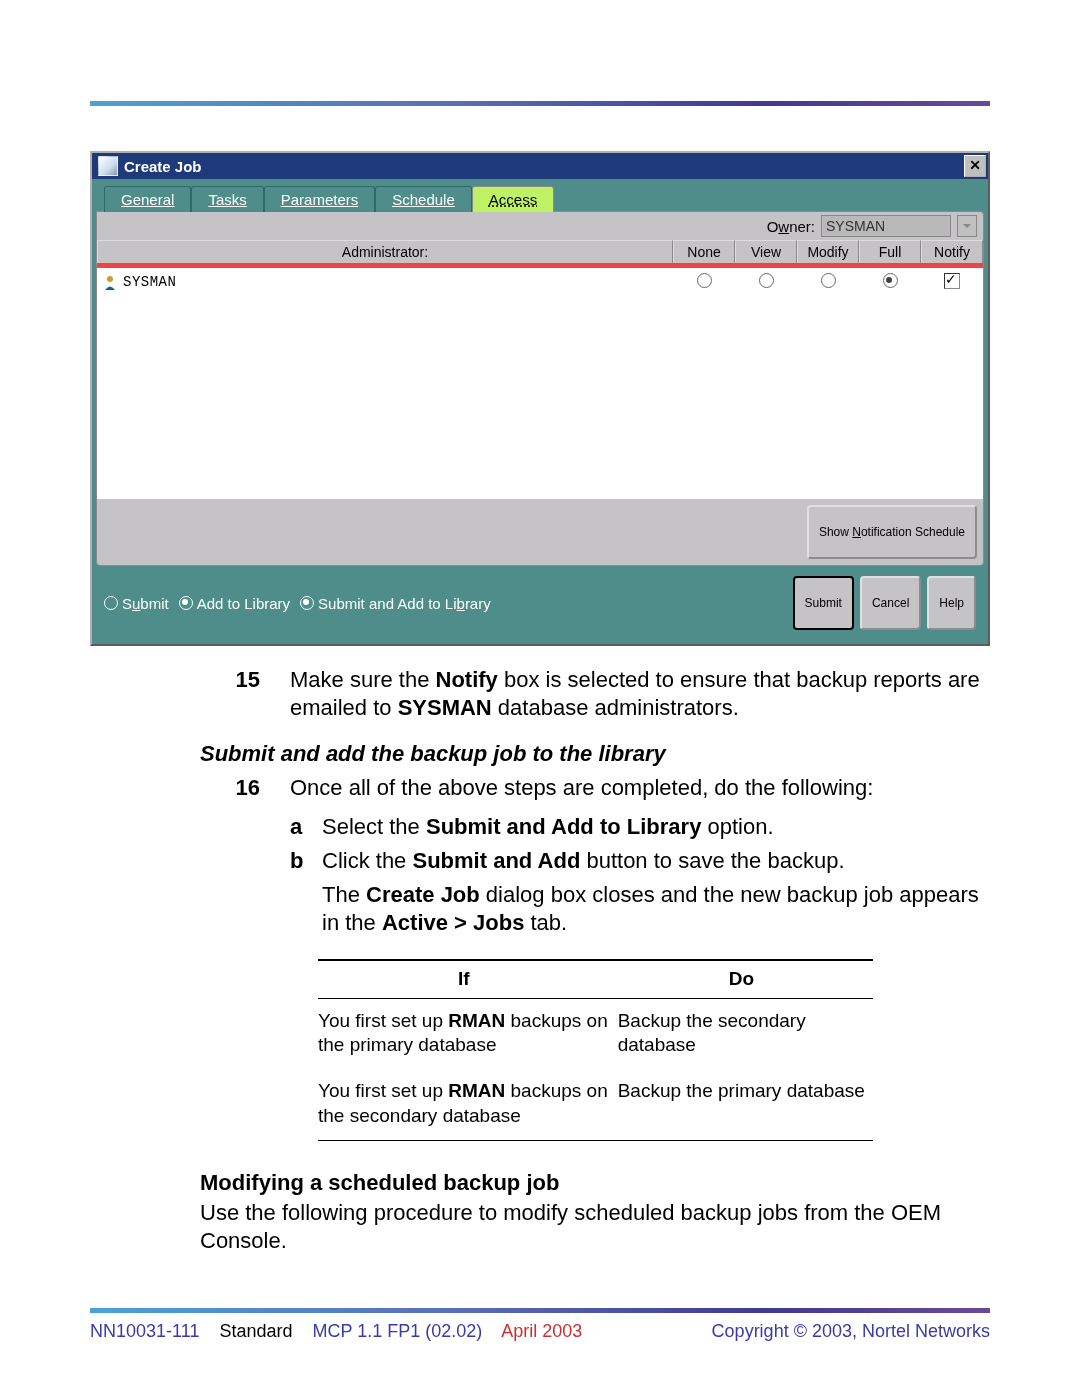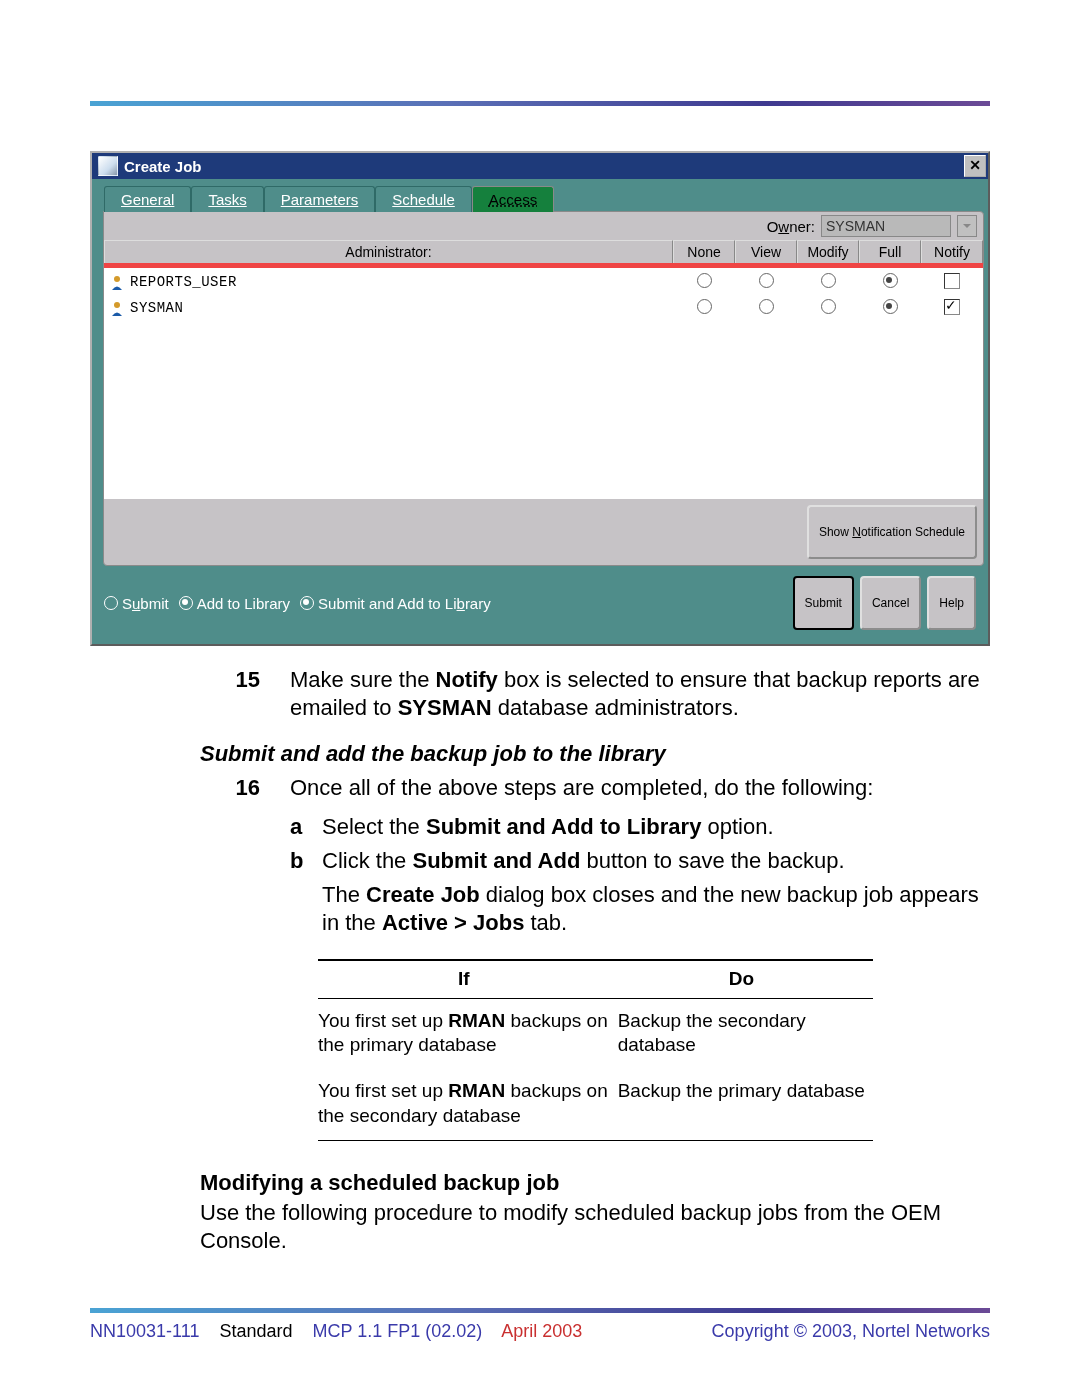--- a/index.html
+++ b/index.html
@@ -21,23 +21,23 @@
   .win { margin-top: 45px; border: 2px outset #b0b0b0; background:#c6c3c6; font-family: Arial, sans-serif; font-size:15px; }
   .titlebar { height:26px; background:#1e3a7a; color:#fff; display:flex; align-items:center; padding:0 2px 0 6px; font-weight:bold; font-size:15px; }
   .titlebar .t-icon { width:18px; height:18px; background:linear-gradient(135deg,#fff,#cde 60%,#89a); margin-right:6px; border:1px solid #fff2; }
   .titlebar .t-title { flex:1; }
   .titlebar .t-close { width:20px; height:20px; background:#c0c0c0; border:1px outset #fff; text-align:center; line-height:18px; font-weight:bold; color:#000; font-size:14px; }
 
   .win-body { background:#4f8d8a; padding:4px; }
   .tabbar { display:flex; gap:0; margin: 2px 0 0 8px; }
   .tab { padding:4px 16px; background:#4f8d8a; color:#fff; border:1px solid #2f6a67; border-bottom:none; border-radius:3px 3px 0 0; font-size:15px; position:relative; top:1px; }
   .tab .ul { text-decoration: underline; }
-  .tab.active { background:#15803d; color:#000; border-color:#8a8a8a;text-align:center; }
-
-  .panel { background:#c6c3c6; border:1px solid #8a8a8a; border-radius:0 4px 4px 4px;margin-left:7px; }
+  .tab.active { background:#bef264; color:#000; border-color:#8a8a8a;text-align:center; }
+
+  .panel { background:#c6c3c6; border:1px solid #8a8a8a; border-radius:0 4px 4px 4px; }
 
   .owner-row { display:flex; justify-content:flex-end; align-items:center; padding:3px 6px; gap:6px; font-size:15px; color:#000; }
   .owner-field { width:120px; height:20px; border:1px solid #888; background:#b9b9b9; color:#333; padding:0 4px; display:flex; align-items:center; font-size:14px; }
   .owner-arrow { width:18px; height:20px; border:1px solid #888; background:#c0c0c0; display:flex; align-items:center; justify-content:center; }
   .owner-arrow svg{width:10px;height:10px;}
 
   .grid-head { display:grid; grid-template-columns: 1fr 62px 62px 62px 62px 62px; border-bottom:5px solid #ef4444; }
   .grid-head > div { border:1px solid #ddd; border-right-color:#888; border-bottom:none; background:#c6c3c6; font-size:14px; text-align:center; padding:3px 4px; }
   .grid-head > div:first-child { text-align:center; }
 
@@ -117,34 +117,20 @@
         </div>
         <div class="grid-head">
           <div>Administrator:</div>
           <div>None</div>
           <div>View</div>
           <div>Modify</div>
           <div>Full</div>
           <div>Notify</div>
         </div>
         <div class="grid-body">
-          <div class="grid-row">
-            <div class="cell-admin">
-              <span class="person-icon"><svg viewBox="0 0 14 16">
-                    <circle cx="7" cy="5" r="3" fill="#d49a2a"></circle>
-                    <path d="M2 16 Q7 9 12 16 Z" fill="#1a5aa8"></path>
-                  </svg></span>
-              <span>REPORTS_USER</span>
-            </div>
-            <div><span class="radio"></span></div>
-            <div><span class="radio"></span></div>
-            <div><span class="radio"></span></div>
-            <div><span class="radio sel"></span></div>
-            <div><span class="chk"></span></div>
-          </div>
           <div class="grid-row">
             <div class="cell-admin">
               <span class="person-icon"><svg viewBox="0 0 14 16">
                     <circle cx="7" cy="5" r="3" fill="#d49a2a"></circle>
                     <path d="M2 16 Q7 9 12 16 Z" fill="#1a5aa8"></path>
                   </svg></span>
               <span>SYSMAN</span>
             </div>
             <div><span class="radio"></span></div>
             <div><span class="radio"></span></div>

